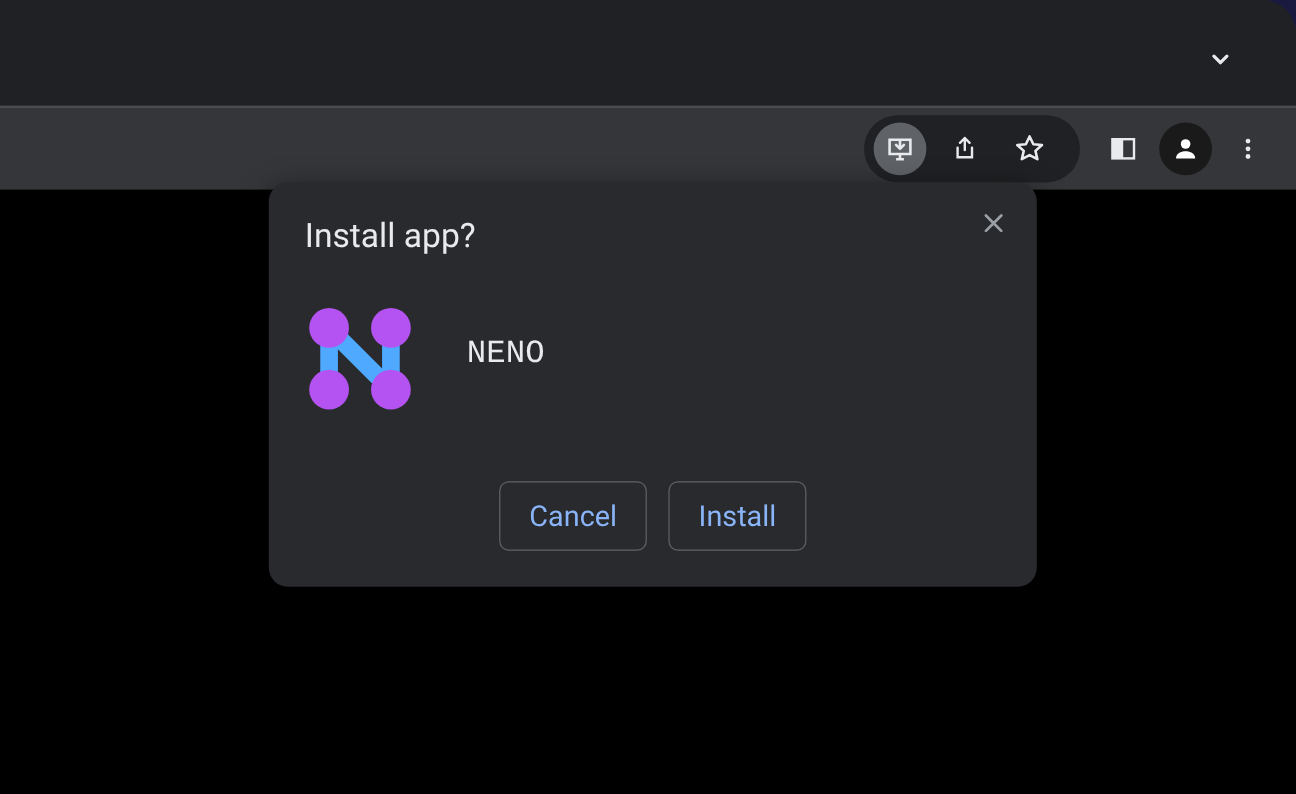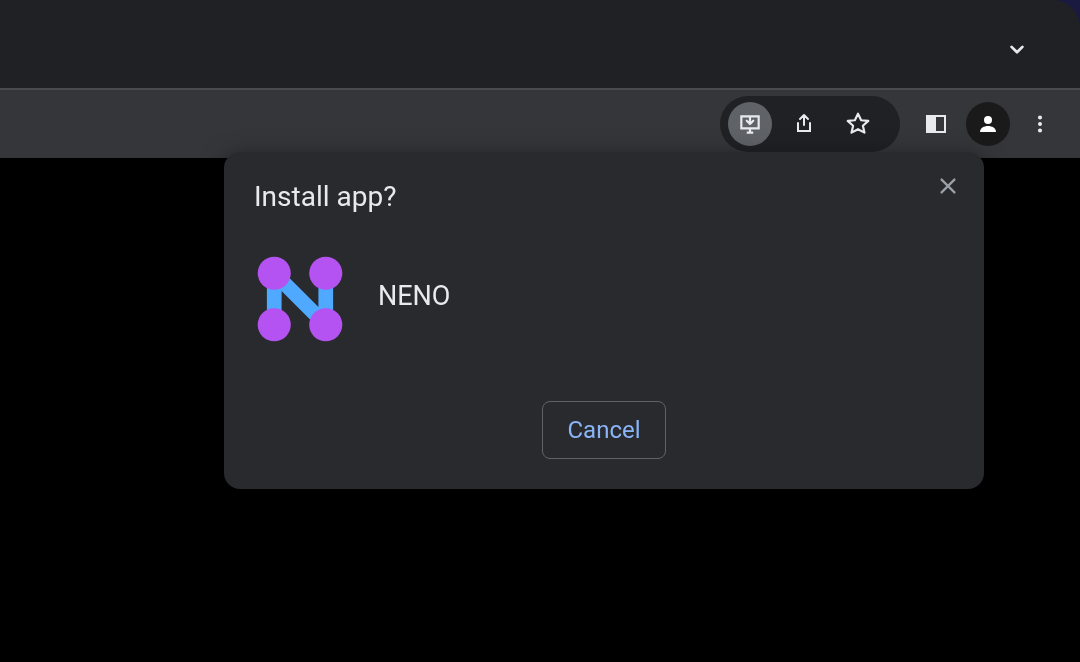--- a/index.html
+++ b/index.html
@@ -100,21 +100,21 @@
     right: 0;
     bottom: 0;
     background: #000;
   }
 
   
   .dialog {
     position: absolute;
     top: 152px;
     left: 224px;
-    width: 760px;
+    width: 640px;
     background: #292a2d;
     border-radius: 16px;
     box-shadow: 0 6px 24px rgba(0,0,0,0.5);
     padding: 28px 30px 30px 30px;
     z-index: 10;
   }
 
   .dialog-close {
     position: absolute;
     top: 16px;
@@ -132,22 +132,23 @@
   .dialog-title {
     font-size: 28px;
     font-weight: 400;
     color: #e8eaed;
     margin-bottom: 40px;
   }
 
   .app-info {
     display: flex;
     align-items: center;
-    gap: 32px;
+    gap: 43px;
     margin-bottom: 56px;
+    font-family: Liberation Mono, monospace;
   }
 
   .app-icon {
     width: 92px;
     height: 92px;
     display: flex;
     align-items: center;
     justify-content: center;
   }
 
@@ -261,14 +262,15 @@
         <circle cx="78" cy="78" r="18" fill="#b453f2"></circle>
       </svg>
     </div>
     <div class="app-text">
       <div class="app-name">NENO</div>
     </div>
   </div>
 
   <div class="dialog-buttons">
     <button class="btn">Cancel</button>
+    <button class="btn">Install</button>
   </div>
 </div>
 
 </body></html>

